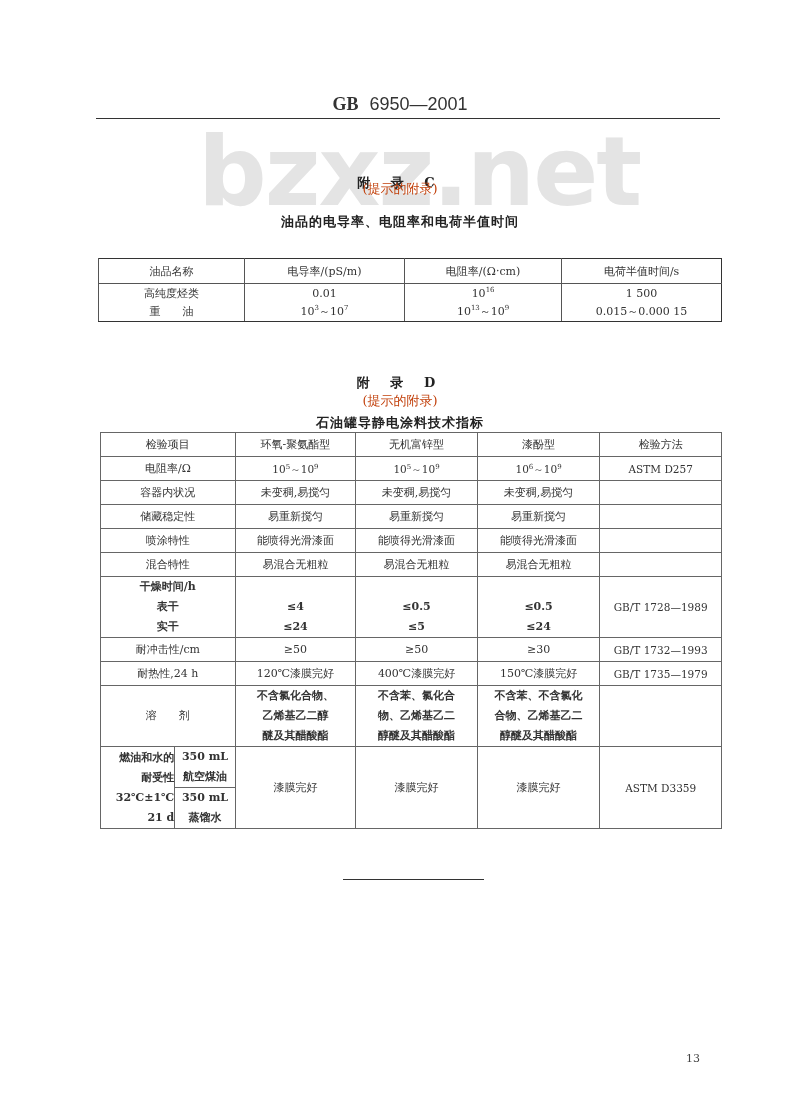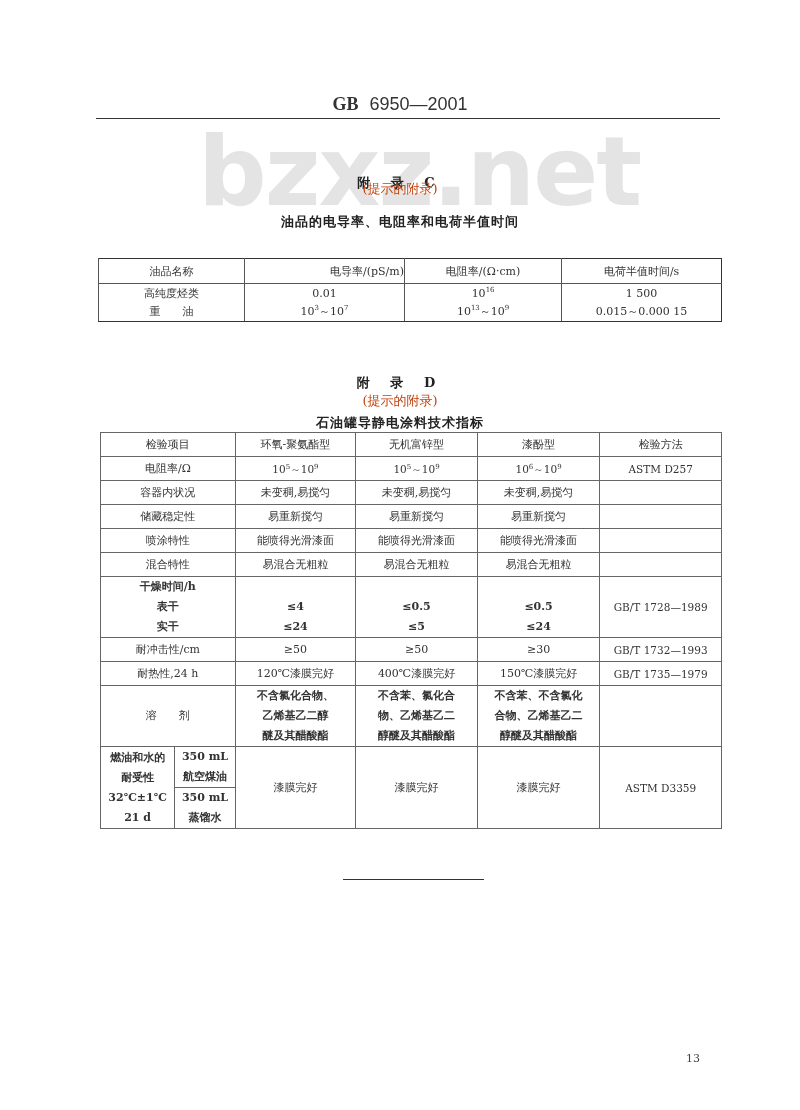--- a/index.html
+++ b/index.html
@@ -26,26 +26,26 @@
   .appx-heading { font-weight: bold; font-size: 13px; letter-spacing: 1px; font-family: "DejaVu Sans", sans-serif; }
 
   table { border-collapse: collapse; position: absolute; z-index: 2; font-size: 11px; color: #333; }
   td, th { text-align: center; vertical-align: middle; font-weight: normal; padding: 0; }
 
   
   #table-c { left: 98px; top: 258px; width: 624px; border: 1.5px solid #333; }
   #table-c th { height: 24px; border-bottom: 1px solid #555; border-left: 1px solid #555; }
   #table-c td { height: 18px; border-left: 1px solid #555; }
   #table-c tr:last-child td { border-bottom: 1.5px solid #333; }
-  #table-c .c1 { width: 146px; } #table-c .c2 { width: 160px; text-align: right; } #table-c .c3 { width: 157px; } #table-c .c4 { width: 160px; }
+  #table-c .c1 { width: 146px; } #table-c .c2 { width: 160px; } #table-c .c3 { width: 157px; } #table-c .c4 { width: 160px; }
 
   
   #table-d { left: 100px; top: 432px; width: 622px; border: 1.5px solid #333; }
   #table-d th, #table-d td { border: 1px solid #666; line-height: 20px; }
-  #table-d .w1 { width: 74px; } #table-d .w1b { width: 60px; }
+  #table-d .w1 { width: 74px; text-align: right; } #table-d .w1b { width: 60px; }
   #table-d .w2 { width: 121px; } #table-d .w3 { width: 122px; } #table-d .w4 { width: 123px; } #table-d .w5 { width: 122px; }
   .r24 td, .r24 th { height: 23px; }
   .multi { line-height: 20px; font-weight: bold; }
   .sm { font-size: 10.5px; }
   .sup { font-size: 7px; vertical-align: super; line-height: 0; }
   .footer-rule { left: 343px; top: 879px; width: 141px; border-top: 1.5px solid #333; }
   .page-num { left: 686px; top: 1052px; font-size: 11px; color: #444; }
 </style>
 </head>
 <body>

